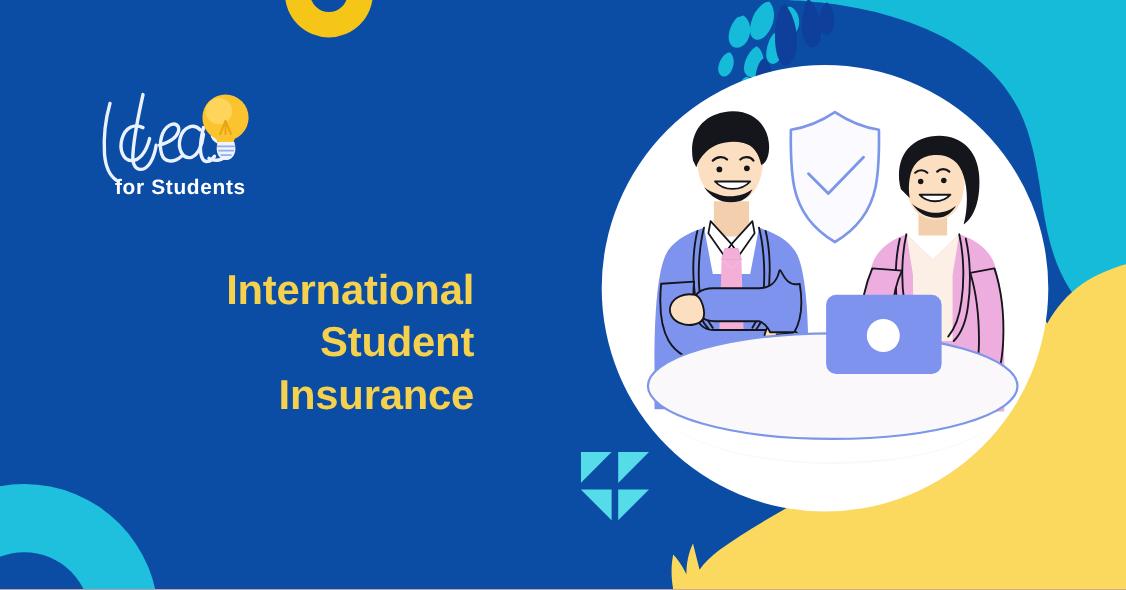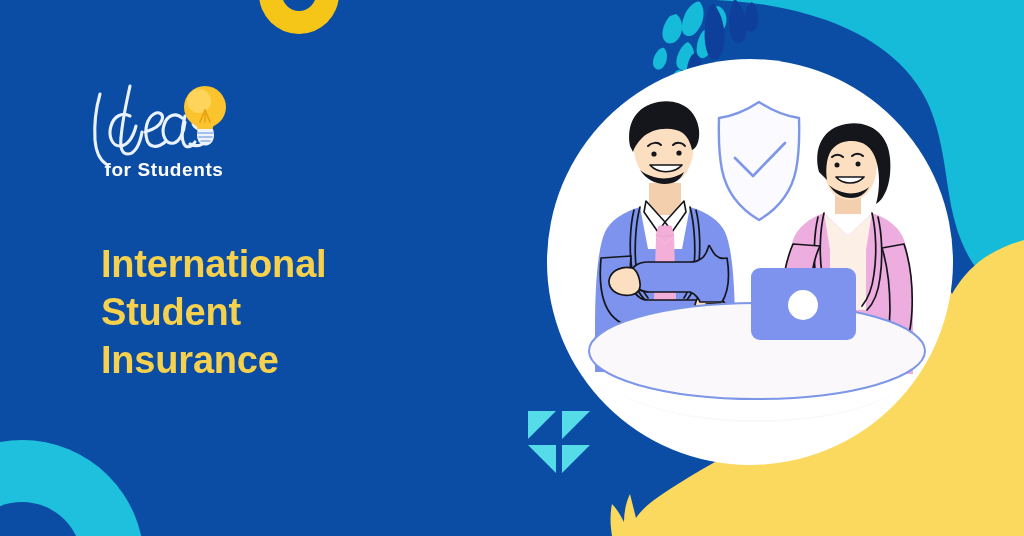--- a/index.html
+++ b/index.html
@@ -46,20 +46,21 @@
     top: 240px;
     width: 330px;
     margin: 0;
     color: #F5D14E;
     font-family: "Liberation Sans", sans-serif;
     font-weight: bold;
     font-size: 38px;
     line-height: 48px;
     letter-spacing: -0.2px;
     white-space: pre-line;
+    text-align: right;
   }
 
   .tri-grid {
     position: absolute;
     left: 528px;
     top: 411px;
     width: 62px;
     height: 62px;
   }
 </style>

